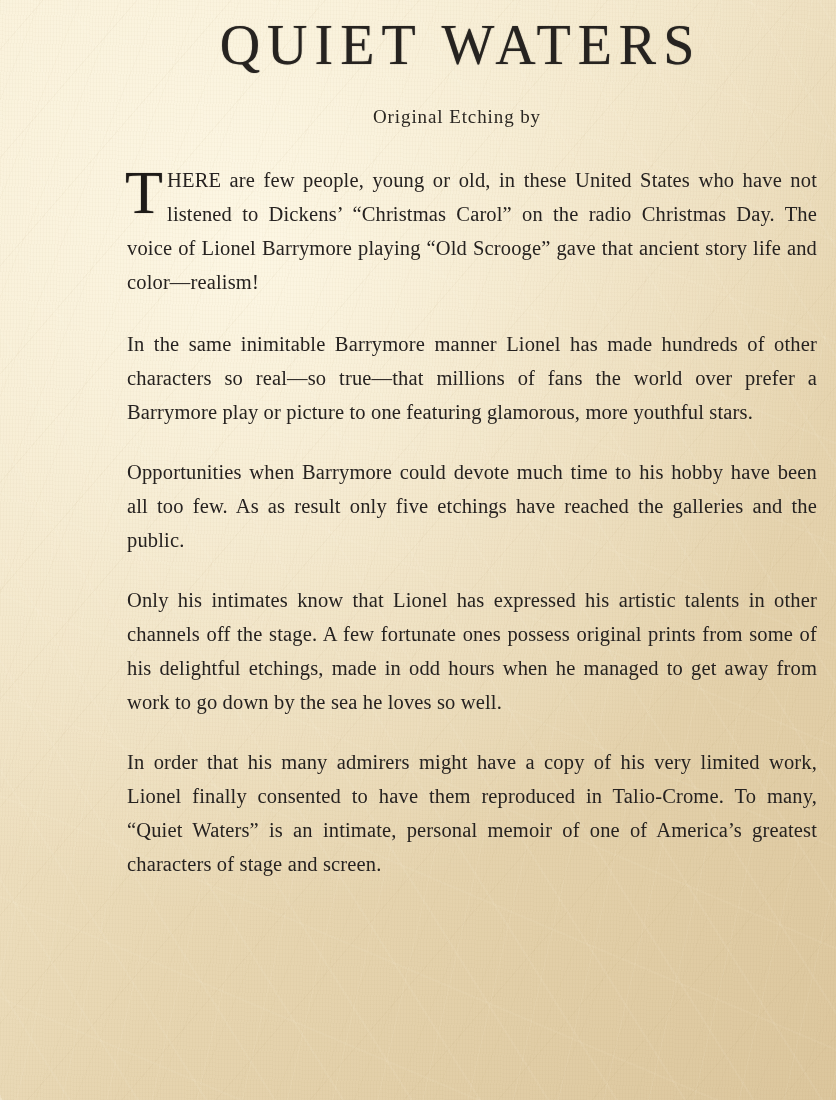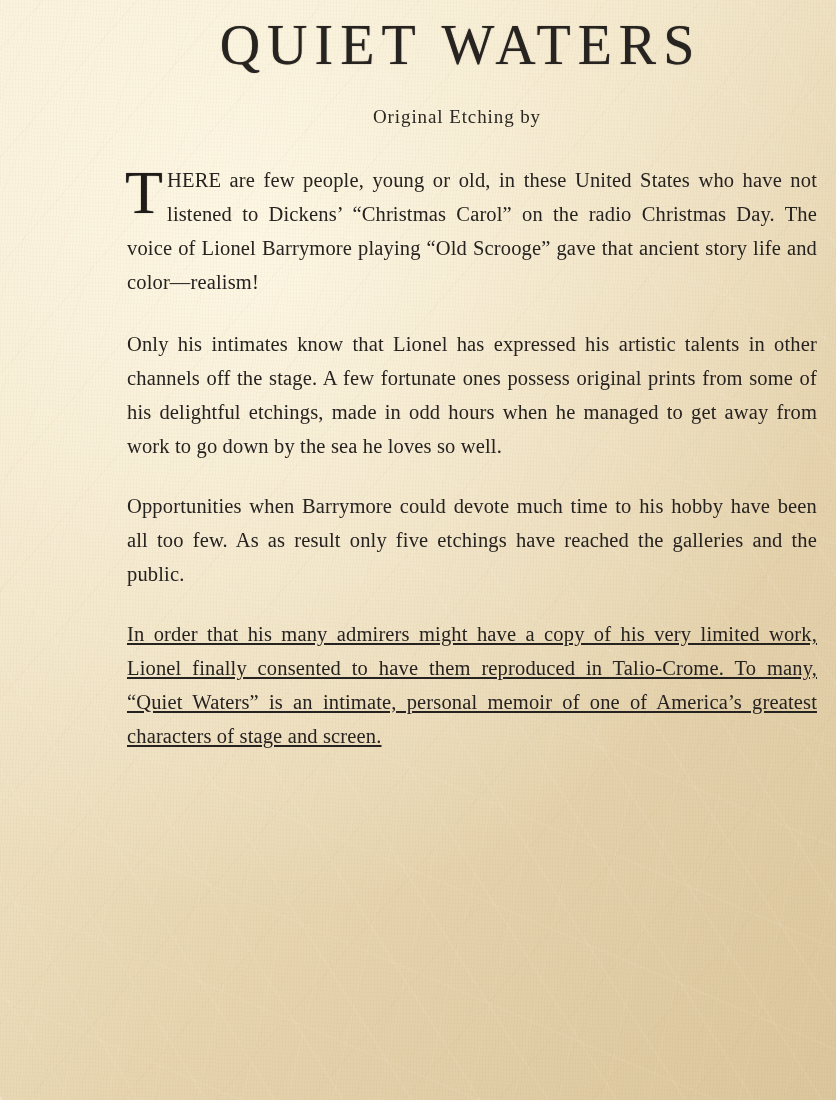--- a/index.html
+++ b/index.html
@@ -125,21 +125,21 @@
   .para {
     margin: 0 0 26px 0;
     font-size: 20.5px;
     line-height: 34px;
     text-align: justify;
     text-justify: inter-word;
     letter-spacing: 0.15px;
     color: #262220;
     hyphens: none;
   }
-  .para:last-child { margin-bottom: 10px; text-decoration: underline; }
+  .para:last-child { margin-bottom: 10px; }
 
   .para.lead {
     margin-bottom: 28px;
   }
 
   .dropcap {
     float: left;
     font-size: 62px;
     line-height: 50px;
     padding: 4px 4px 0 0;
@@ -170,22 +170,23 @@
     <div class="subtitle">
       <span class="sub-line">Original Etching by</span>
     </div>
 
     <div class="body-copy">
 
       <p class="para lead">
         <span class="dropcap">T</span><span>HERE are few people, young or old, in these United States who have not listened to Dickens’ “Christmas Carol” on the radio Christmas Day.  The voice of Lionel Barrymore playing “Old Scrooge” gave that ancient story life and color—realism!</span>
       </p>
 
+      <p class="para">In the same inimitable Barrymore manner Lionel has made hundreds of other characters so real—so true—that millions of fans the world over prefer a Barrymore play or picture to one featuring glamorous, more youthful stars.</p>
+
+      <p class="para">Opportunities when Barrymore could devote much time to his hobby have been all too few.  As as result only five etchings have reached the galleries and the public.</p>
 
       <p class="para">Only his intimates know that Lionel has expressed his artistic talents in other channels off the stage.  A few fortunate ones possess original prints from some of his delightful etchings, made in odd hours when he managed to get away from work to go down by the sea he loves so well.</p>
-
-      <p class="para">Opportunities when Barrymore could devote much time to his hobby have been all too few.  As as result only five etchings have reached the galleries and the public.</p>
 
       <p class="para">In order that his many admirers might have a copy of his very limited work, Lionel finally consented to have them reproduced in Talio-Crome.  To many, “Quiet Waters” is an intimate, personal memoir of one of America’s greatest characters of stage and screen.</p>
 
     </div>
   </div>
 </div>
 
 </body></html>

